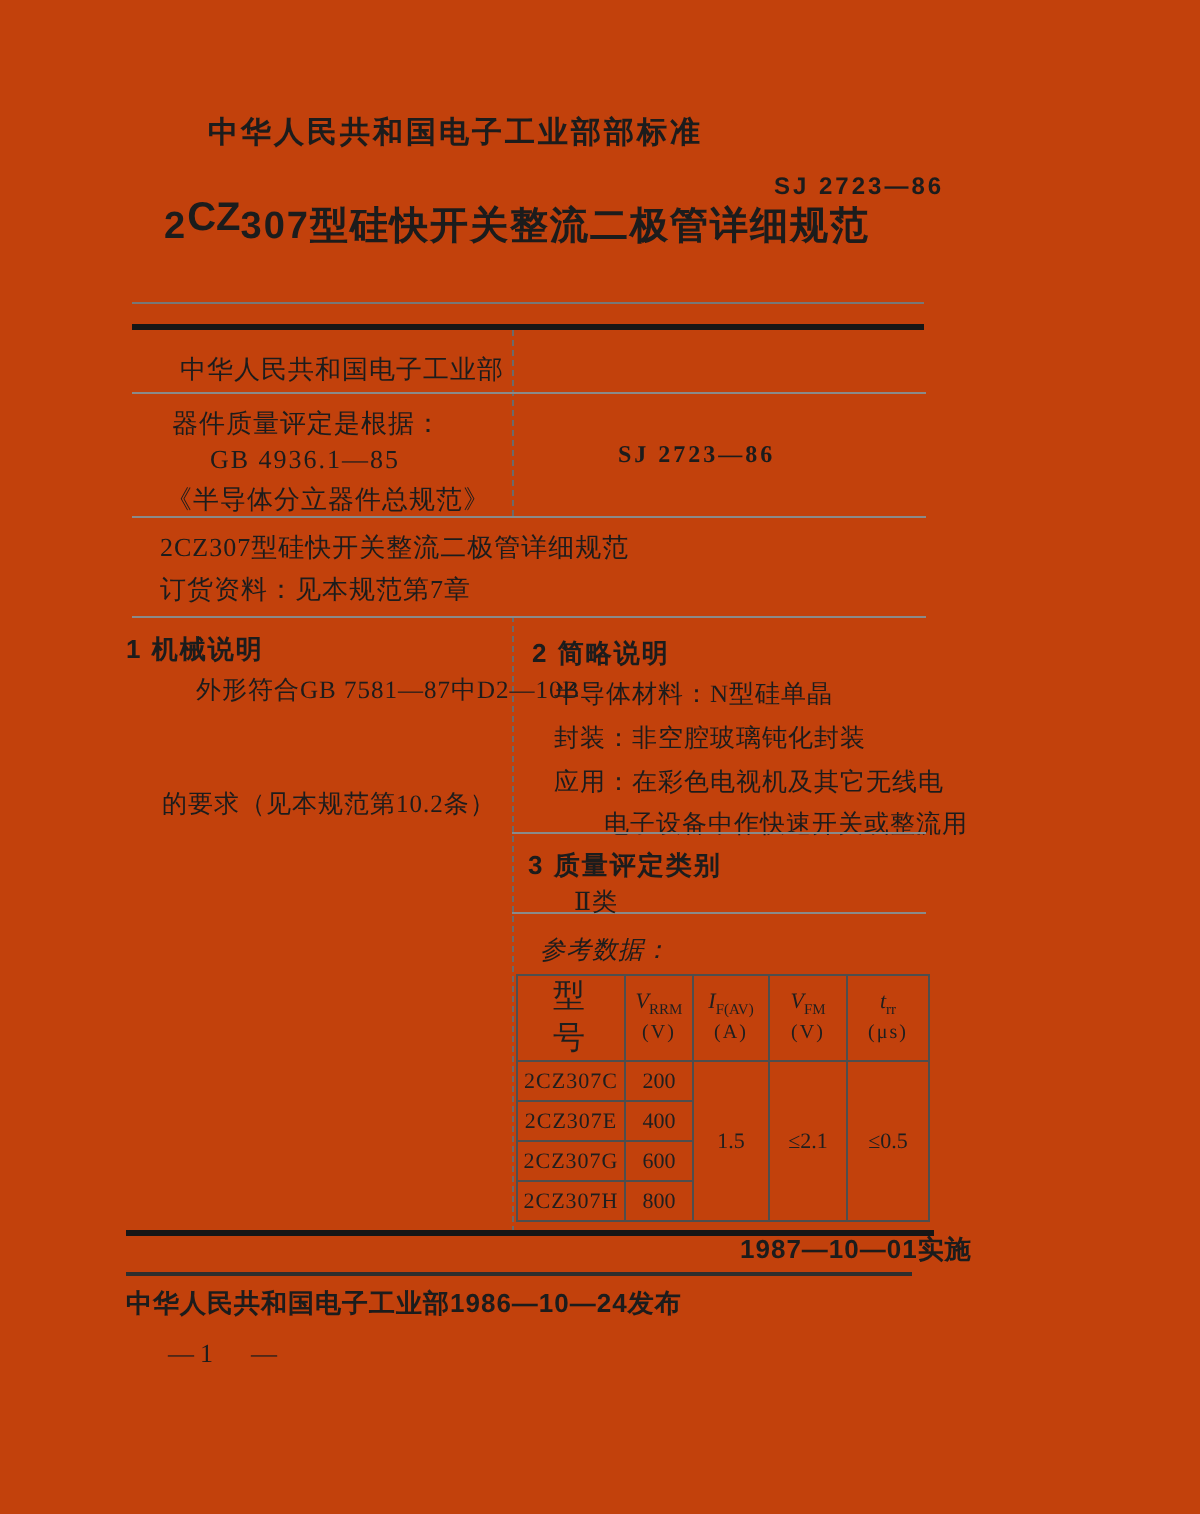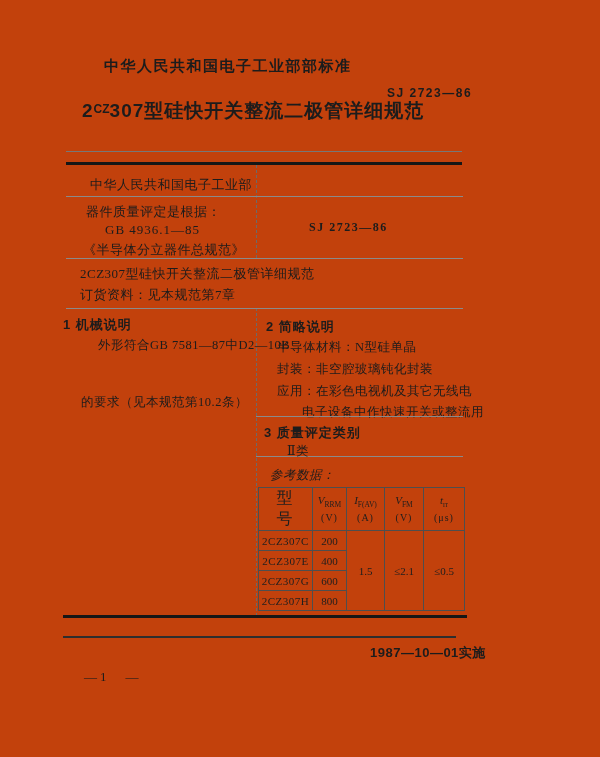--- a/index.html
+++ b/index.html
@@ -11,21 +11,21 @@
   .bold{font-weight:bold;font-family:"Liberation Sans","DejaVu Sans",sans-serif;}
   .serif{font-family:"Liberation Serif","DejaVu Serif",serif;}
   .rule{position:absolute;background:#777;}
   .rule-dark{position:absolute;background:#161616;}
   .vdash{position:absolute;width:0;border-left:1px dashed #6a6a6a;}
   .hdash{position:absolute;height:0;border-top:1px solid #8a8a8a;}
 
   .org-standard{left:104px;top:57px;font-size:15px;letter-spacing:1.5px;}
   .standard-no{left:387px;top:86px;font-size:12px;letter-spacing:1.5px;}
   .doc-title{left:82px;top:98px;font-size:19px;letter-spacing:1px;}
-  .doc-title .sup{font-size:12px;vertical-align:4px;letter-spacing:0;}
+  .doc-title .sup{font-size:20px;vertical-align:4px;letter-spacing:0;}
 
   .cell-text{font-size:13px;letter-spacing:0.5px;}
   .spec-no{font-size:12px;font-weight:bold;letter-spacing:1.5px;}
 
   .sec-head{font-size:13px;font-weight:bold;font-family:"Liberation Sans","DejaVu Sans",sans-serif;letter-spacing:1px;}
   .sec-line{font-size:12.5px;letter-spacing:0.5px;}
 
   table.params{
     position:absolute;left:258px;top:487px;width:206px;
     border-collapse:collapse;table-layout:fixed;
@@ -139,16 +139,17 @@
       <tr>
         <td class="td-model">2CZ307H</td>
         <td>800</td>
       </tr>
     </tbody>
   </table>
 
   <div class="rule-dark" style="left:63px;top:615px;width:404px;height:3px;"></div>
   <div class="rule" style="left:63px;top:636px;width:393px;height:2px;background:#2e2e2e;"></div>
 
-  <div class="abs bold footer-text" style="left:370px;top:644px;">1987—10—01实施</div>
+  <div class="abs bold footer-text" style="left:63px;top:643px;">中华人民共和国电子工业部1986—10—24发布</div>
+  <div class="abs bold footer-text" style="left:370px;top:616px;">1987—10—01实施</div>
   <div class="abs page-no serif" style="left:84px;top:668px;">—1　—</div>
 
 </div>
 
 </body></html>

